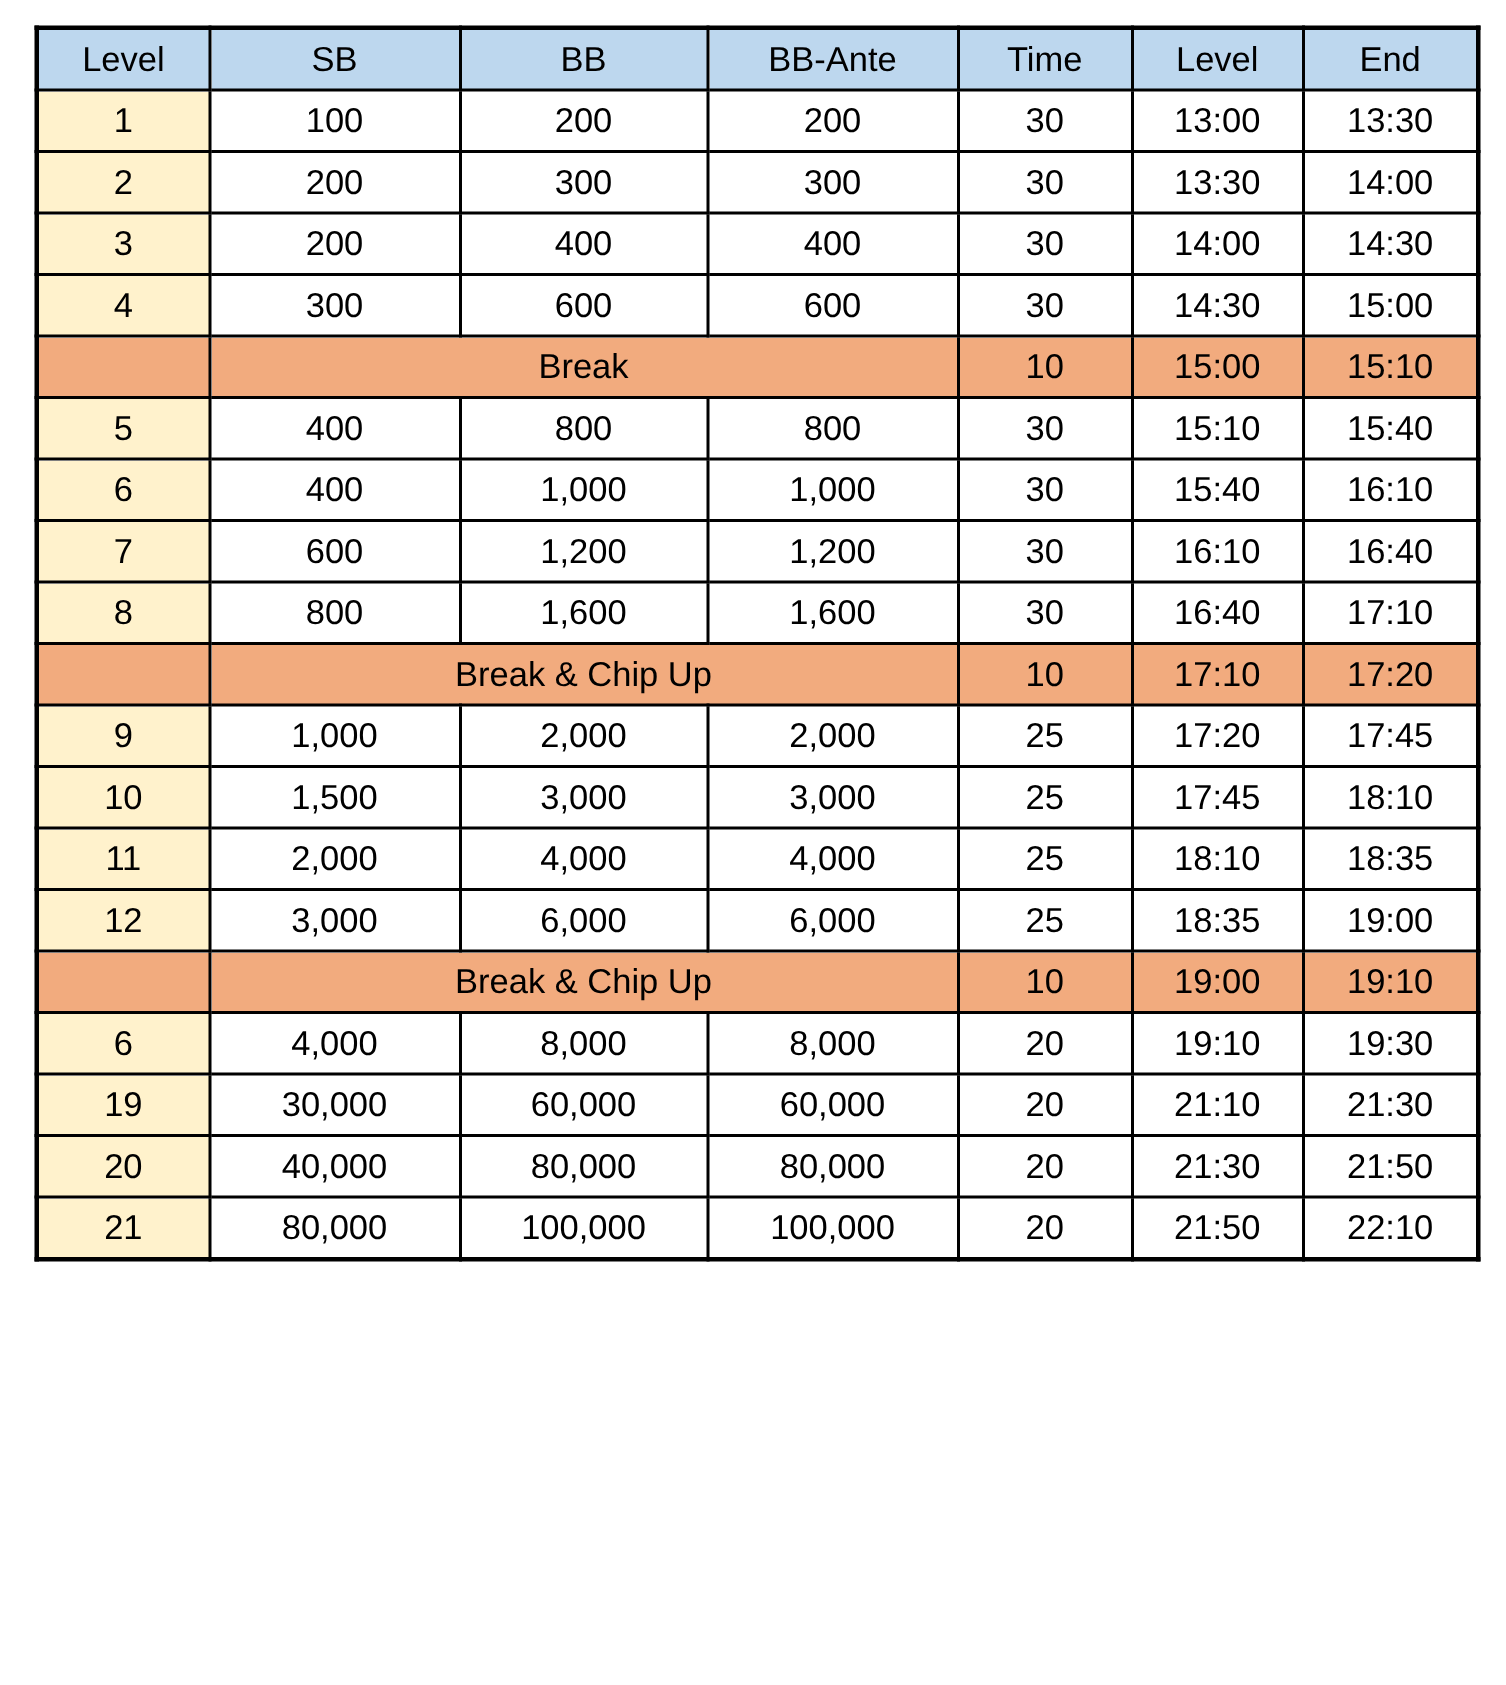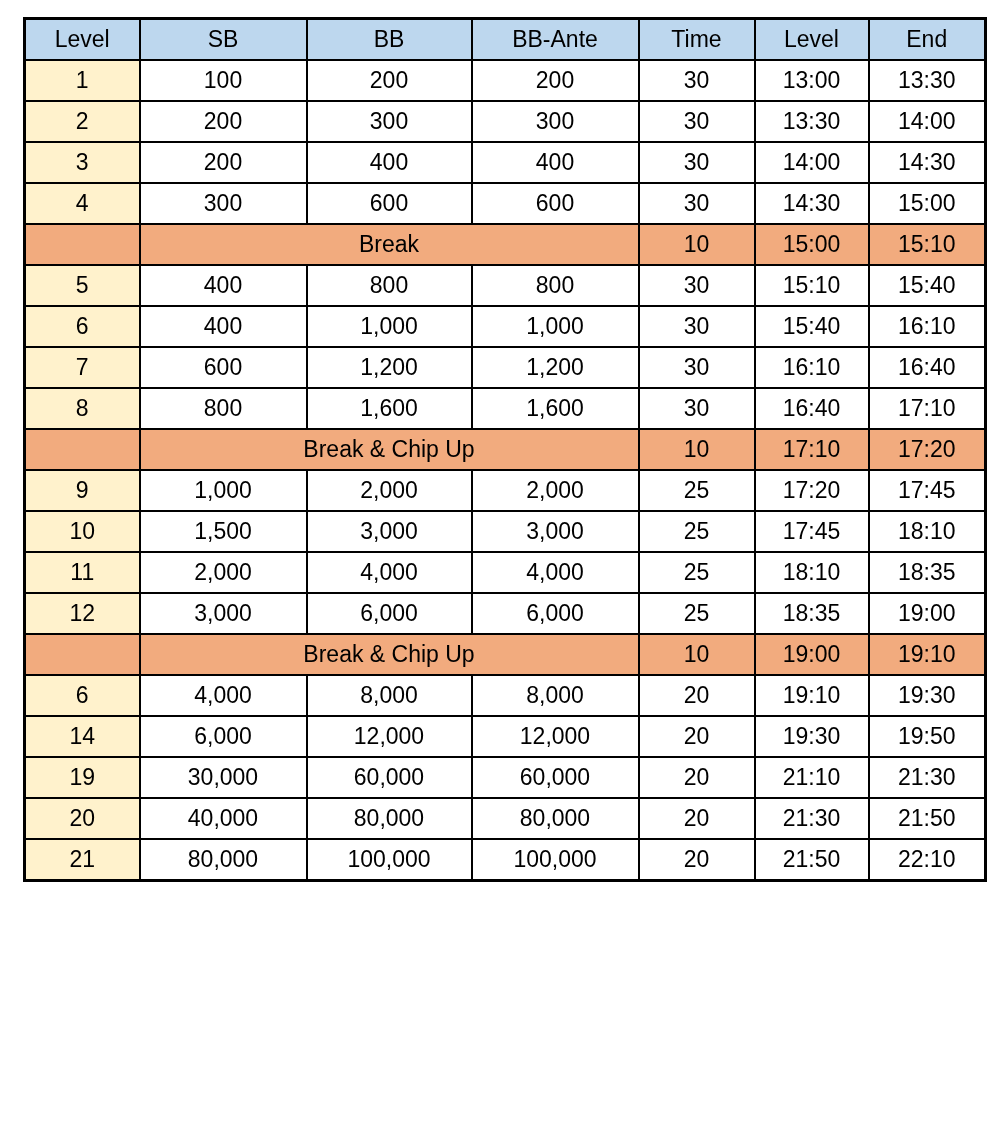--- a/index.html
+++ b/index.html
@@ -208,29 +208,20 @@
         <tr class="level">
           <td class="level-cell">6</td>
           <td class="data-cell">4,000</td>
           <td class="data-cell">8,000</td>
           <td class="data-cell">8,000</td>
           <td class="data-cell">20</td>
           <td class="data-cell">19:10</td>
           <td class="data-cell">19:30</td>
         </tr>
         <tr class="level">
-          <td class="level-cell">14</td>
-          <td class="data-cell">6,000</td>
-          <td class="data-cell">12,000</td>
-          <td class="data-cell">12,000</td>
-          <td class="data-cell">20</td>
-          <td class="data-cell">19:30</td>
-          <td class="data-cell">19:50</td>
-        </tr>
-        <tr class="level">
           <td class="level-cell">19</td>
           <td class="data-cell">30,000</td>
           <td class="data-cell">60,000</td>
           <td class="data-cell">60,000</td>
           <td class="data-cell">20</td>
           <td class="data-cell">21:10</td>
           <td class="data-cell">21:30</td>
         </tr>
         <tr class="level">
           <td class="level-cell">20</td>

